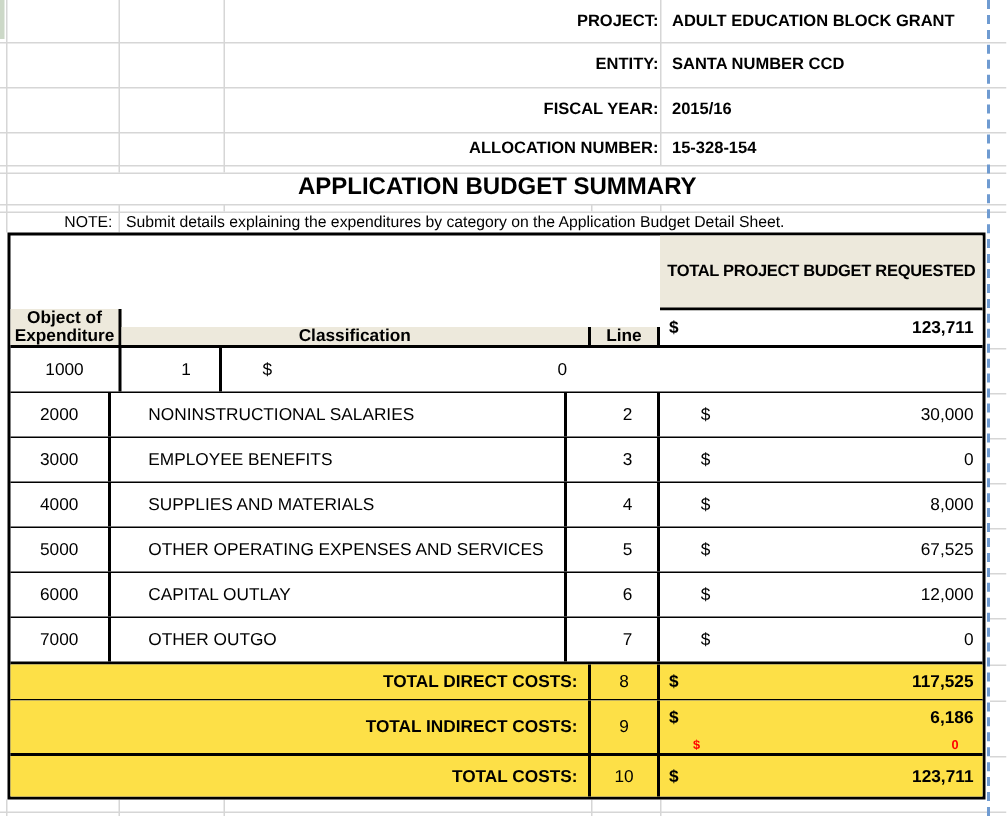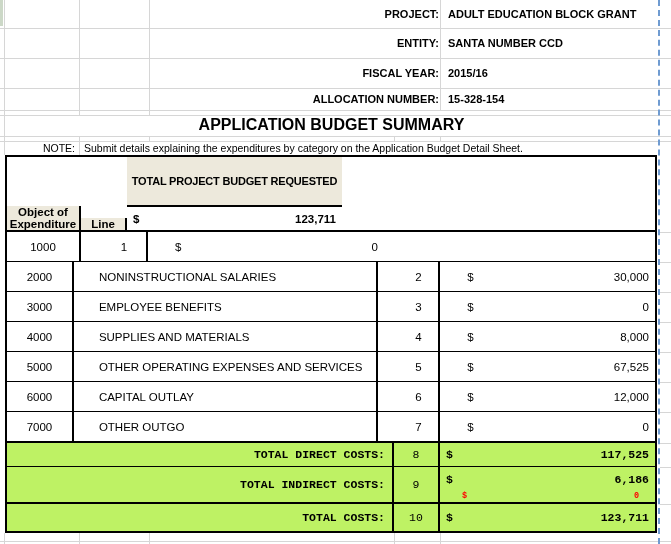--- a/index.html
+++ b/index.html
@@ -61,21 +61,21 @@
   #hcell-budget .btotal{height:23px;display:flex;align-items:center;background:#fff;font-weight:bold;}
 
   
   .drow{height:30px;border-bottom:1px solid #000;gap:21px;}
   .drow.last{height:31px;border-bottom:2px solid #000;}
 
   
   #trow-direct{height:24px;border-bottom:1px solid #000;}
   #trow-indirect{height:37px;border-bottom:2px solid #000;}
   #trow-total{height:27px;}
-  .totrow .c{background:#bef264;font-family:Liberation Mono, monospace;}
+  .totrow .c{background:#fde047;}
   .totrow .amt{font-weight:bold;}
 
   #indirect-amt{flex-direction:column;align-items:stretch;justify-content:flex-start;}
   #indirect-amt .mainline{display:flex;align-items:center;height:20px;padding-top:2px;font-weight:bold;}
   #indirect-amt .subline{display:flex;align-items:center;height:13px;font-size:8.5px;font-weight:bold;color:#FF0000;}
   #indirect-amt .subline .scur{margin-left:22px;}
   #indirect-amt .subline .sval{margin-left:auto;margin-right:16px;}
 </style>
 </head>
 <body>
@@ -139,20 +139,21 @@
 
   <div id="noterow">
     <span class="nlabel">NOTE:</span>
     <span class="ntext">Submit details explaining the expenditures by category on the Application Budget Detail Sheet.</span>
   </div>
 
   <div id="budget-table">
 
     <div class="trow" id="hrow">
       <div class="c obj beige">Object of Expenditure</div>
+      <div class="c cls beige">Classification</div>
       <div class="c line beige">Line</div>
       <div class="c" id="hcell-budget">
         <div class="btitle beige">TOTAL PROJECT BUDGET REQUESTED</div>
         <div class="btotal">
           <span class="cur">$</span>
           <span class="val">123,711</span>
         </div>
       </div>
     </div>
 

